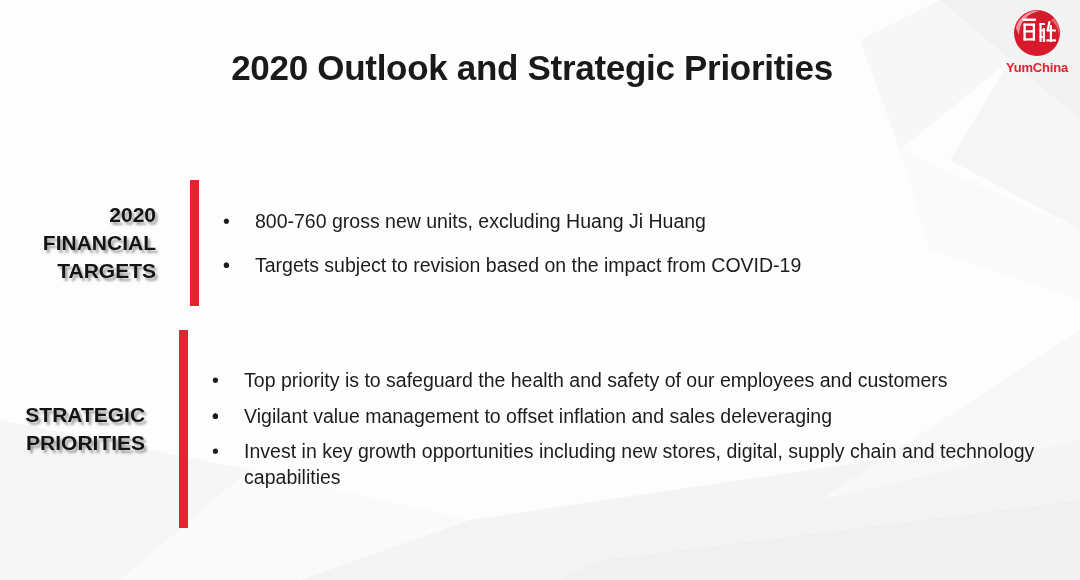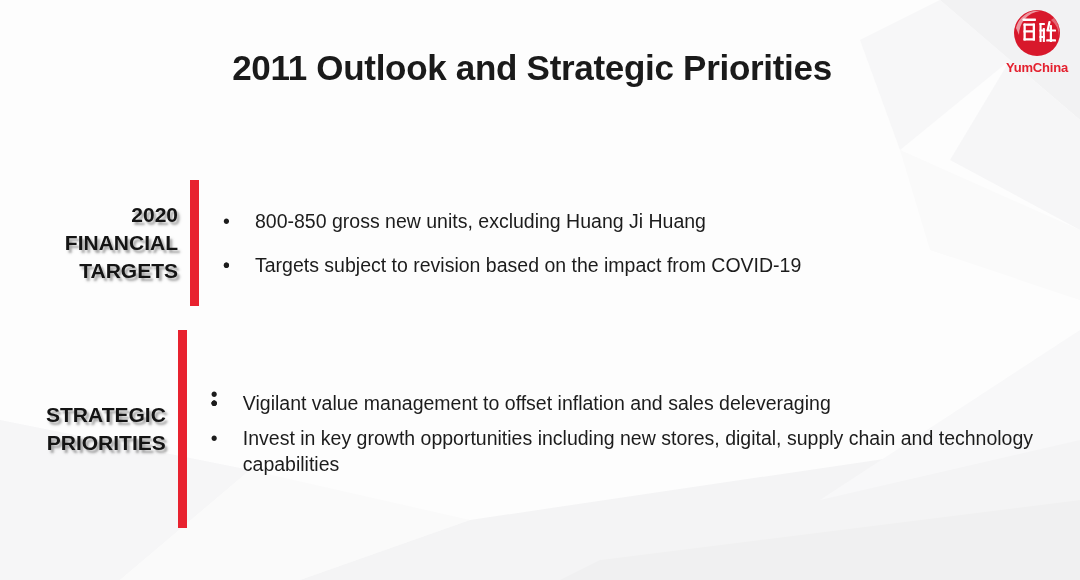--- a/index.html
+++ b/index.html
@@ -65,21 +65,21 @@
 
   
   .block {
     position: absolute;
     display: flex;
     align-items: center;
   }
   .block-label {
     width: 190px;
     text-align: right;
-    padding-right: 12px;
+    padding-right: 34px;
     box-sizing: border-box;
     font-size: 21px;
     font-weight: bold;
     line-height: 1.32;
     color: #141414;
     text-shadow: 2.5px 2.5px 2.5px rgba(90,90,90,0.55);
     white-space: pre-line;
   }
   .rule {
     width: 9px;
@@ -175,40 +175,40 @@
           <rect x="37.5" y="15" width="2.2" height="10" rx="0.6" transform="rotate(12 38.6 20)"></rect>
           <rect x="36.5" y="23.5" width="9.5" height="2.1" rx="0.6"></rect>
           <rect x="39.8" y="19" width="2.2" height="17" rx="0.6"></rect>
           <rect x="36.2" y="33.3" width="9.8" height="2.2" rx="0.6"></rect>
         </g>
       </svg>
     </div>
     <div class="brand">YumChina</div>
   </div>
 
-  <div id="title">2011 Outlook and Strategic Priorities</div>
+  <div id="title">2020 Outlook and Strategic Priorities</div>
 
   <div class="block" id="block-financial">
     <div class="block-label">2020
 FINANCIAL
 TARGETS</div>
     <div class="rule"></div>
     <ul class="bullets">
-      <li><span class="dot">•</span><span>800-850 gross new units, excluding Huang Ji Huang</span></li>
+      <li><span class="dot">•</span><span>800-760 gross new units, excluding Huang Ji Huang</span></li>
       <li><span class="dot">•</span></li>
       <li><span class="dot">•</span><span>Targets subject to revision based on the impact from COVID-19</span></li>
     </ul>
   </div>
 
   <div class="block" id="block-strategic">
     <div class="block-label">STRATEGIC
 PRIORITIES</div>
     <div class="rule"></div>
     <ul class="bullets">
-      <li><span class="dot">•</span></li>
+      <li><span class="dot">•</span><span>Top priority is to safeguard the health and safety of our employees and customers</span></li>
       <li><span class="dot">•</span></li>
       <li><span class="dot">•</span></li>
       <li><span class="dot">•</span><span>Vigilant value management to offset inflation and sales deleveraging</span></li>
       <li><span class="dot">•</span><span>Invest in key growth opportunities including new stores, digital, supply chain and technology capabilities</span></li>
     </ul>
   </div>
 
 </div>
 
 </body></html>

